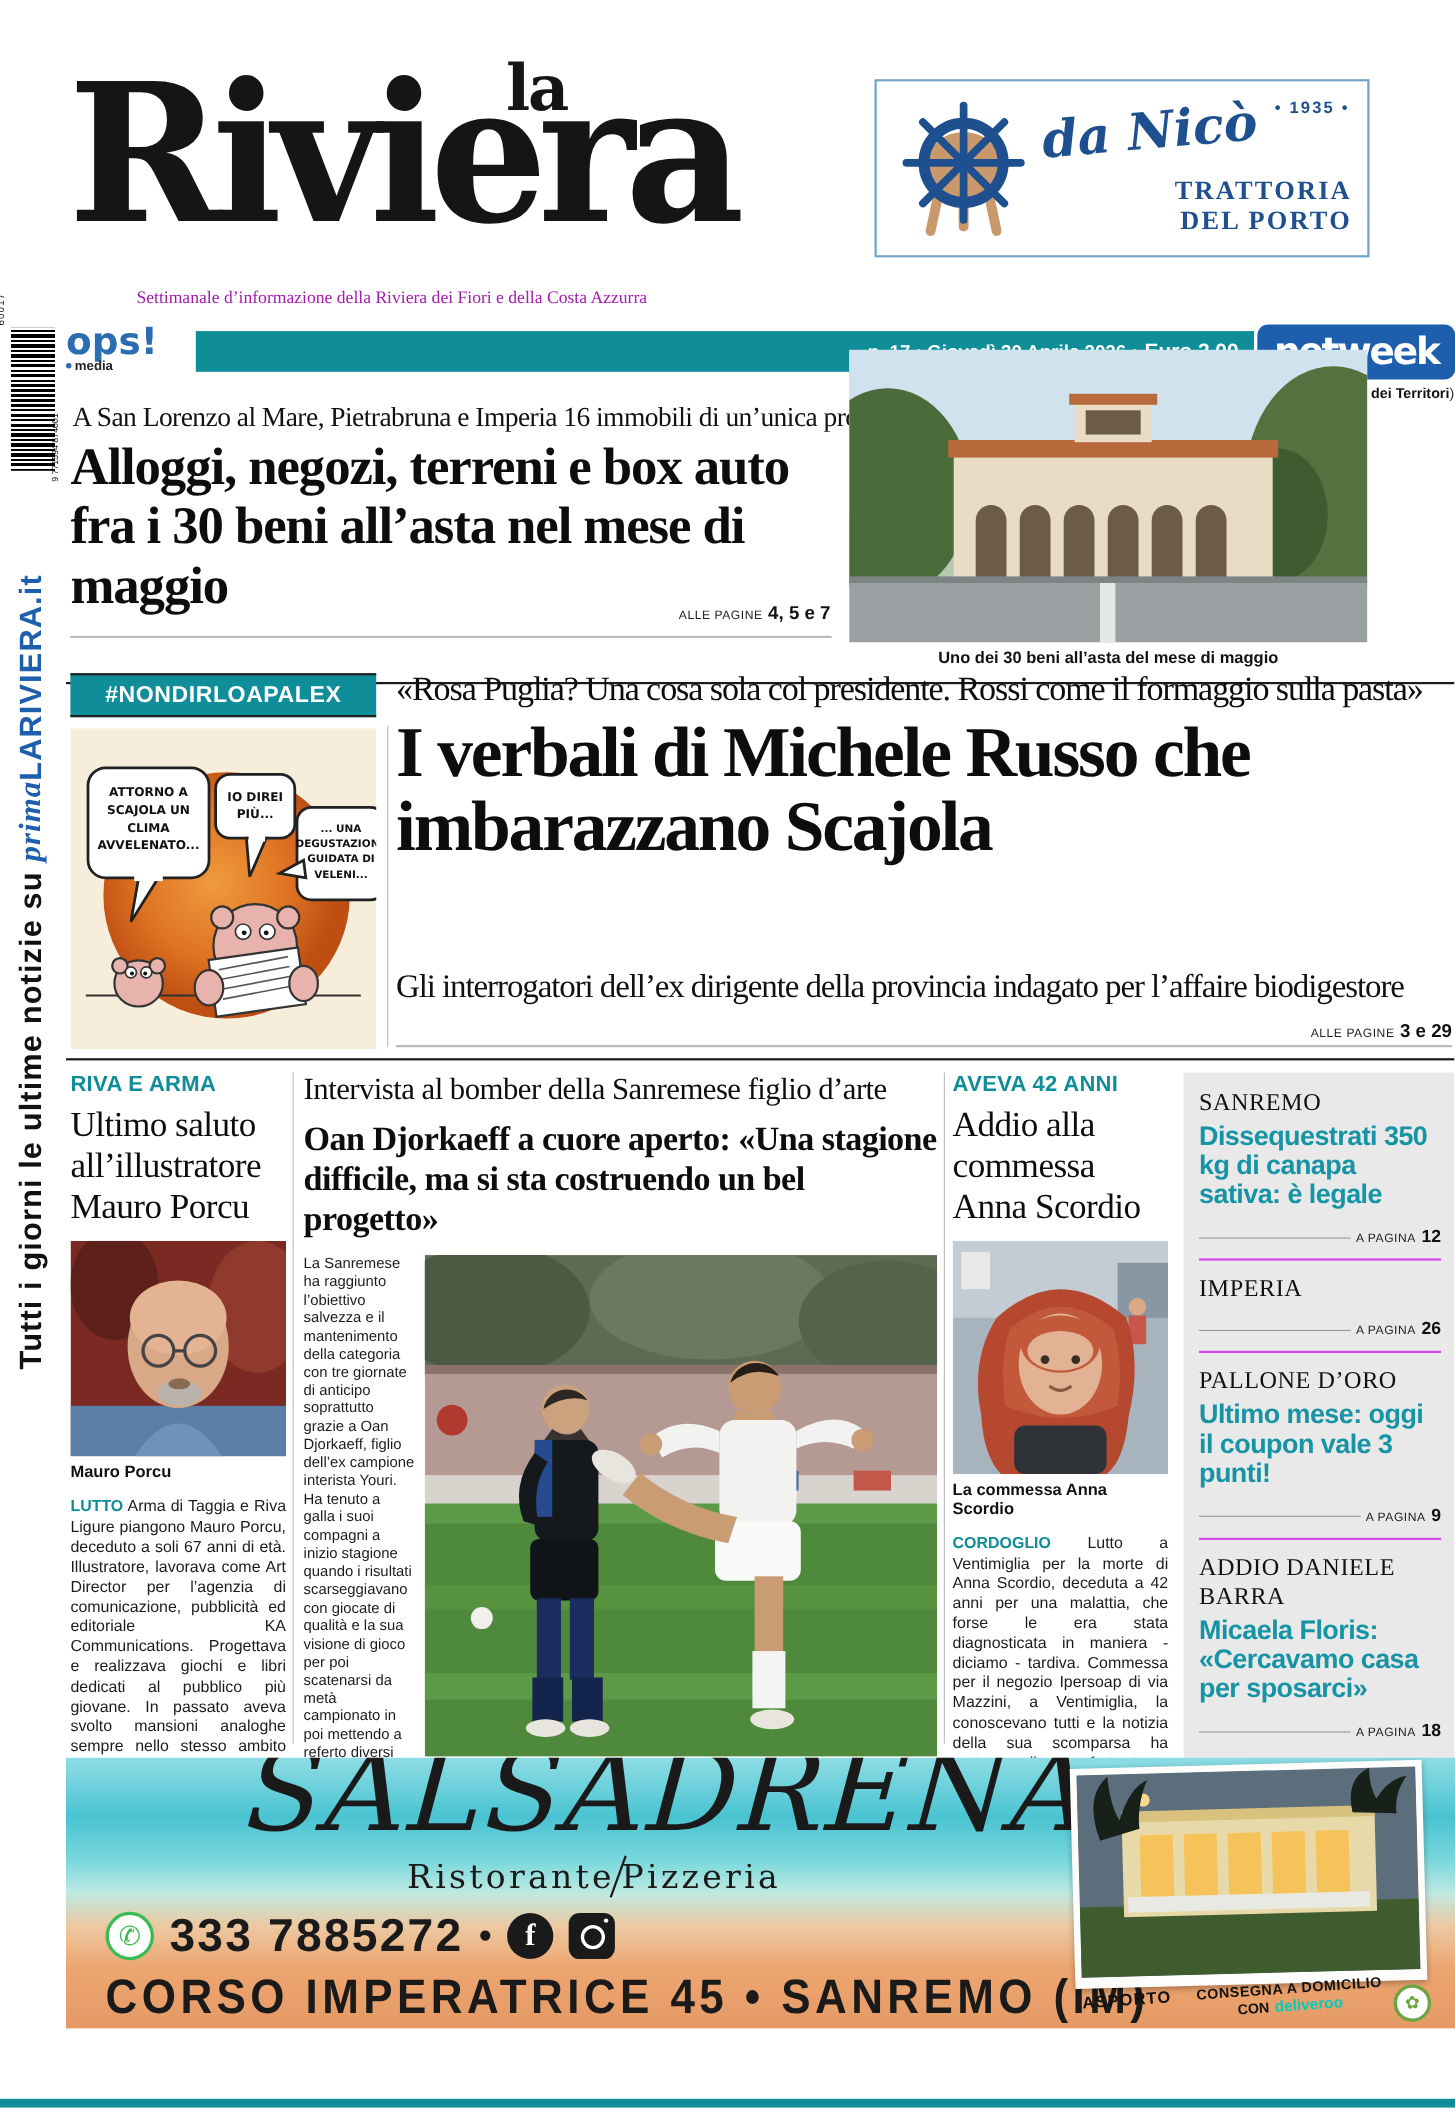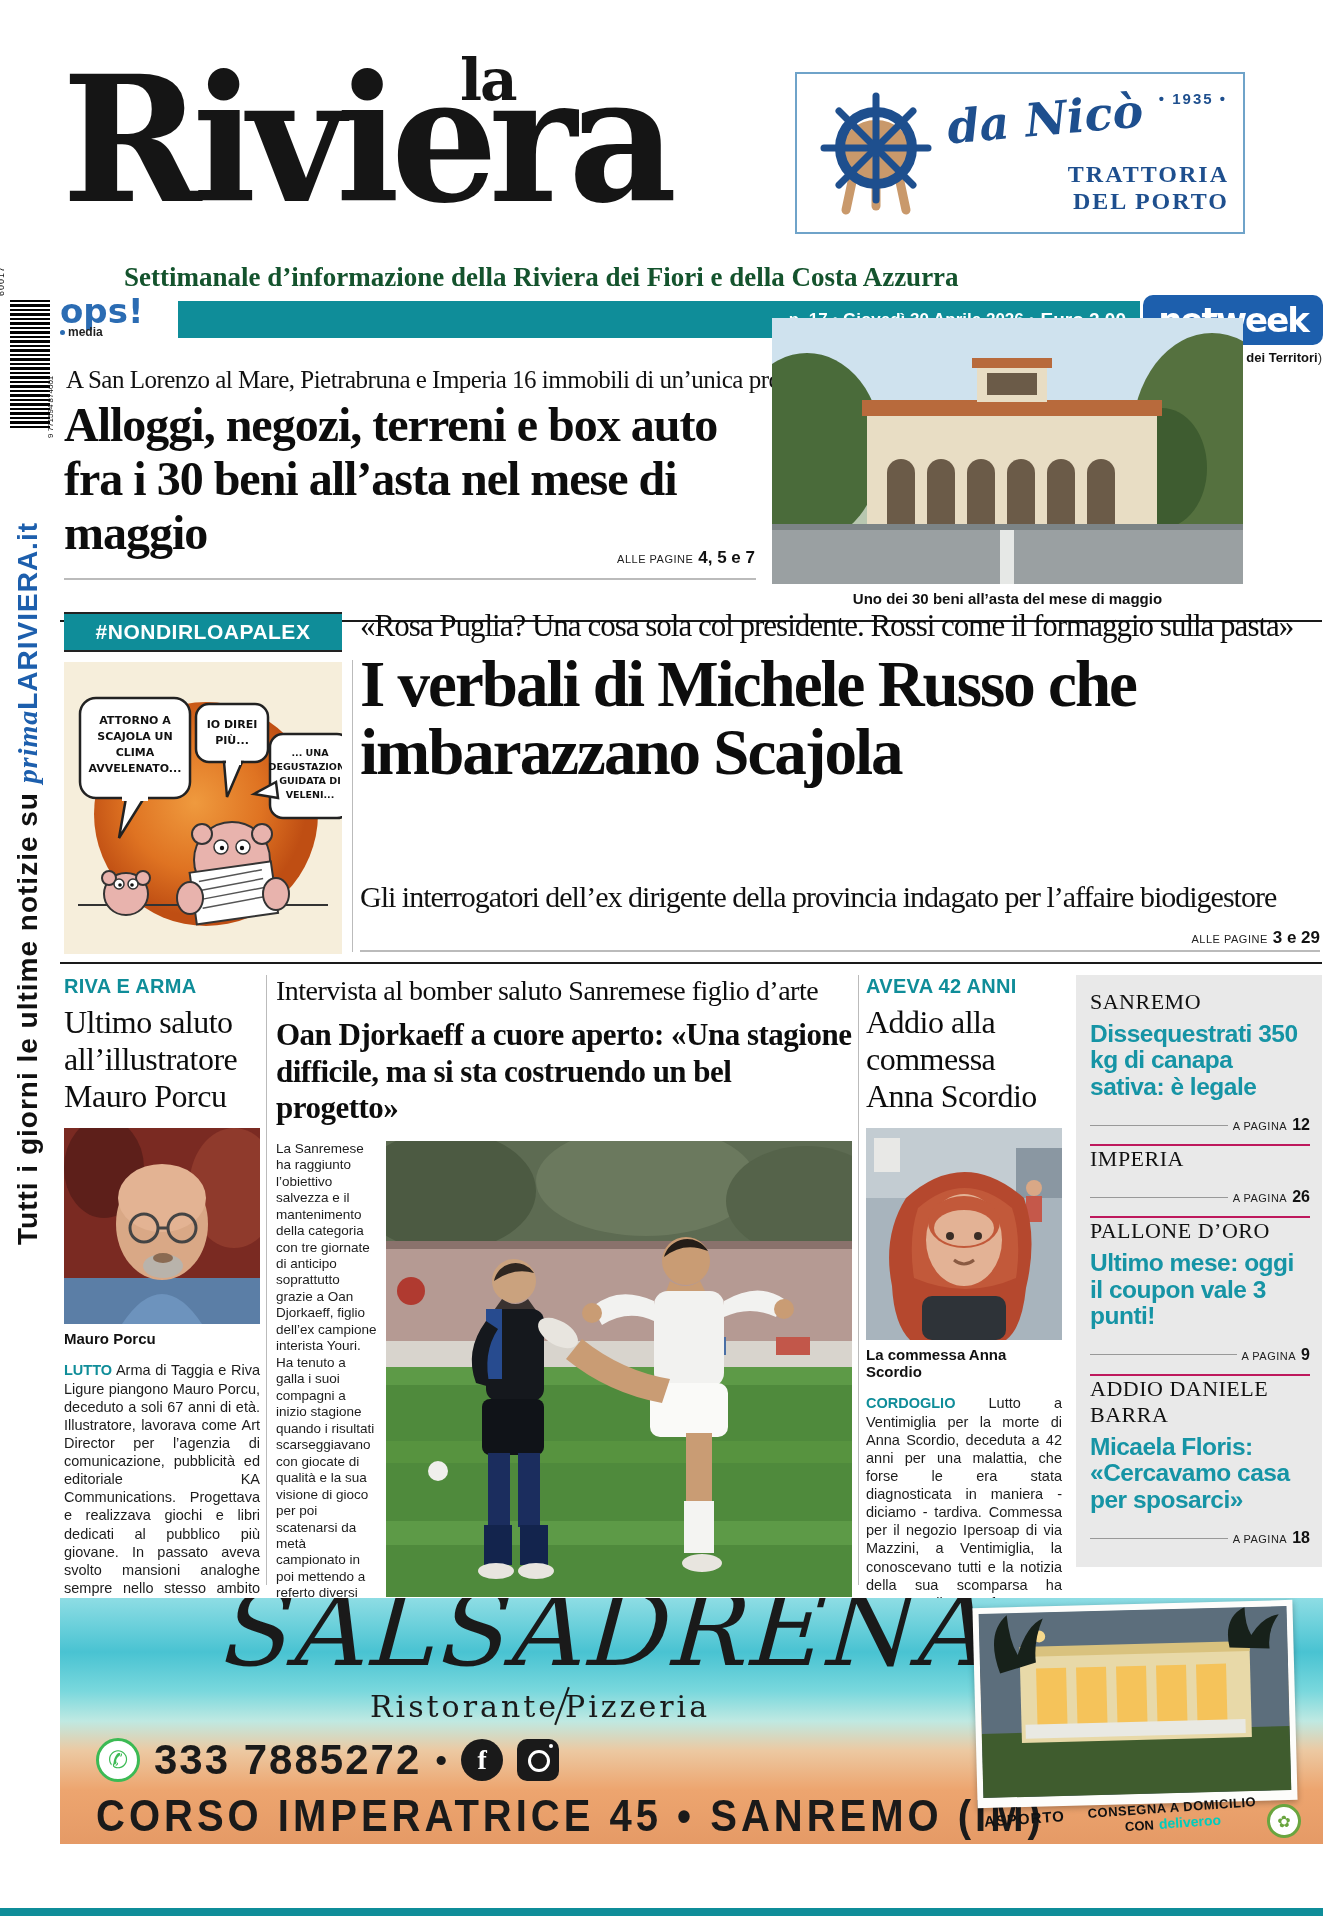--- a/index.html
+++ b/index.html
@@ -14,21 +14,21 @@
   .barcode-ean { position:absolute; left:36px; top:140px; font-size:8px; white-space:nowrap; transform:rotate(-90deg); transform-origin:left top; }
   .vstrip { position:absolute; left:2px; top:468px; height:830px; width:52px; display:flex; align-items:center; justify-content:center; }
   .vstrip-inner { writing-mode:vertical-rl; transform:rotate(180deg); font-size:28px; font-weight:bold; letter-spacing:1px; color:#111; white-space:nowrap; }
   .vstrip .script-blue { font-family:"Liberation Serif", serif; font-style:italic; color:#1d5fad; }
   .vstrip .brand-blue { color:#1d5fad; font-weight:bold; }
 
   
   .masthead { position:absolute; left:62px; top:52px; width:700px; height:190px; }
   .masthead .riviera { font-family:"DejaVu Serif", serif; font-weight:bold; font-size:168px; letter-spacing:-9px; line-height:1; color:#151515; transform:scaleY(1.04); transform-origin:top left; }
   .masthead .la { position:absolute; left:398px; top:-6px; font-family:"DejaVu Serif", serif; font-weight:bold; font-size:58px; letter-spacing:-2px; color:#151515; }
-  .tagline { position:absolute; left:124px; top:262px; font-family:"Liberation Serif", serif; font-weight:bold; font-size:27px; color:#14532d; }
+  .tagline { position:absolute; left:124px; top:262px; font-family:"Liberation Serif", serif; font-weight:normal; font-size:16px; color:#a21caf; }
 
   
   .trattoria { position:absolute; left:795px; top:72px; width:450px; height:162px; border:2px solid #6fa3c9; background:#fff; display:flex; align-items:center; padding:8px 14px; gap:10px; }
   .wheel { flex:0 0 auto; }
   .trat-right { position:relative; flex:1; height:100%; }
   .trat-year { position:absolute; right:2px; top:8px; color:#1e4f8e; font-size:15px; letter-spacing:2px; font-weight:bold; }
   .trat-name { position:absolute; left:-4px; top:10px; font-family:"DejaVu Serif", serif; font-style:italic; font-weight:bold; font-size:46px; color:#1e4f8e; transform:rotate(-5deg); }
   .trat-sub { position:absolute; right:0; bottom:10px; text-align:right; color:#1e4f8e; font-family:Liberation Serif, serif; font-weight:bold; font-size:24px; letter-spacing:2px; line-height:1.1; }
 
   
@@ -85,21 +85,21 @@
   .col2-flex { display:flex; gap:8px; margin-top:14px; }
   .col2-body { width:102px; font-size:13.5px; line-height:1.22; color:#1c1c1c; }
   .soccer-photo { width:466px; height:456px; overflow:hidden; }
   .vrule-b { position:absolute; left:858px; top:975px; width:1px; height:610px; background:#bbb; }
 
   .col3 { position:absolute; left:866px; top:975px; width:196px; }
   .col3-photo { width:196px; height:212px; margin-top:14px; overflow:hidden; }
 
   .col4 { position:absolute; left:1076px; top:975px; width:246px; background:#e9e9e9; padding:14px 12px 10px 14px; }
   .brief { padding-bottom:10px; }
-  .brief + .brief { border-top:2px solid #be185d; }
+  .brief + .brief { border-top:2px solid #d946ef; padding-top:12px; }
   .brief-kicker { font-family:"Liberation Serif", serif; font-size:22px; letter-spacing:0.5px; color:#111; }
   .brief-headline { color:#1694a5; font-weight:800; font-size:24.5px; line-height:1.08; letter-spacing:-0.5px; margin-top:6px; }
   .brief .pagina-row { margin-top:16px; }
 
   
   .bottom-ad { position:absolute; left:60px; top:1598px; width:1263px; height:246px;
     background:linear-gradient(180deg,#8edde4 0%,#49c3d2 22%,#7ad8dd 38%,#bfe9e2 50%,#ecc9a2 62%,#eda express 0, #eda56f 78%,#e59a66 100%);
     background:linear-gradient(180deg,#8edde4 0%,#49c3d2 22%,#7ad8dd 38%,#bfe9e2 50%,#ecc9a2 62%,#eda56f 78%,#e59a66 100%);
     overflow:hidden; }
   .ad-name { position:absolute; left:110px; top:-28px; width:880px; text-align:center; font-family:"DejaVu Serif", serif; font-style:italic; font-size:102px; letter-spacing:2px; color:#1a1a1a; transform:skewX(-4deg); }
@@ -325,21 +325,21 @@
     <p class="body-text" style="margin-top:14px;"><span class="lead-in">LUTTO</span><span> Arma di Taggia e Riva Ligure piangono Mauro Porcu, deceduto a soli 67 anni di età. Illustratore, lavorava come Art Director per l’agenzia di comunicazione, pubblicità ed editoriale KA Communications. Progettava e realizzava giochi e libri dedicati al pubblico più giovane. In passato aveva svolto mansioni analoghe sempre nello stesso ambito presso diverse aziende. Lascia la moglie Antonella, i figli Mattia e Martina</span></p>
     <div class="pagina-row">
       <div class="fill"></div>
       <span class="pages-label">A PAGINA</span>
       <span class="pages-num">15</span>
     </div>
   </div>
   <div class="vrule-a"></div>
 
   <div class="col2">
-    <div class="col2-kicker">Intervista al bomber saluto Sanremese figlio d’arte</div>
+    <div class="col2-kicker">Intervista al bomber della Sanremese figlio d’arte</div>
     <div class="col2-headline">Oan Djorkaeff a cuore aperto: «Una stagione difficile, ma si sta costruendo un bel progetto»</div>
     <div class="col2-flex">
       <div class="col2-body">La Sanremese ha raggiunto l’obiettivo salvezza e il mantenimento della categoria con tre giornate di anticipo soprattutto grazie a Oan Djorkaeff, figlio dell’ex campione interista Youri. Ha tenuto a galla i suoi compagni a inizio stagione quando i risultati scarseggiavano con giocate di qualità e la sua visione di gioco per poi scatenarsi da metà campionato in poi mettendo a referto diversi goal decisivi, per ultima la rete che è valsa la vittoria domenica contro il Club Milano.</div>
       <div class="soccer-photo">
         <svg width="466" height="456" viewBox="0 0 466 456">
           <rect width="466" height="110" fill="#5d6b52"></rect>
           <ellipse cx="60" cy="50" rx="90" ry="60" fill="#4c5a42"></ellipse>
           <ellipse cx="260" cy="40" rx="110" ry="55" fill="#6b795e"></ellipse>
           <ellipse cx="420" cy="60" rx="80" ry="55" fill="#55634a"></ellipse>
           <rect y="100" width="466" height="120" fill="#b59a93"></rect>

